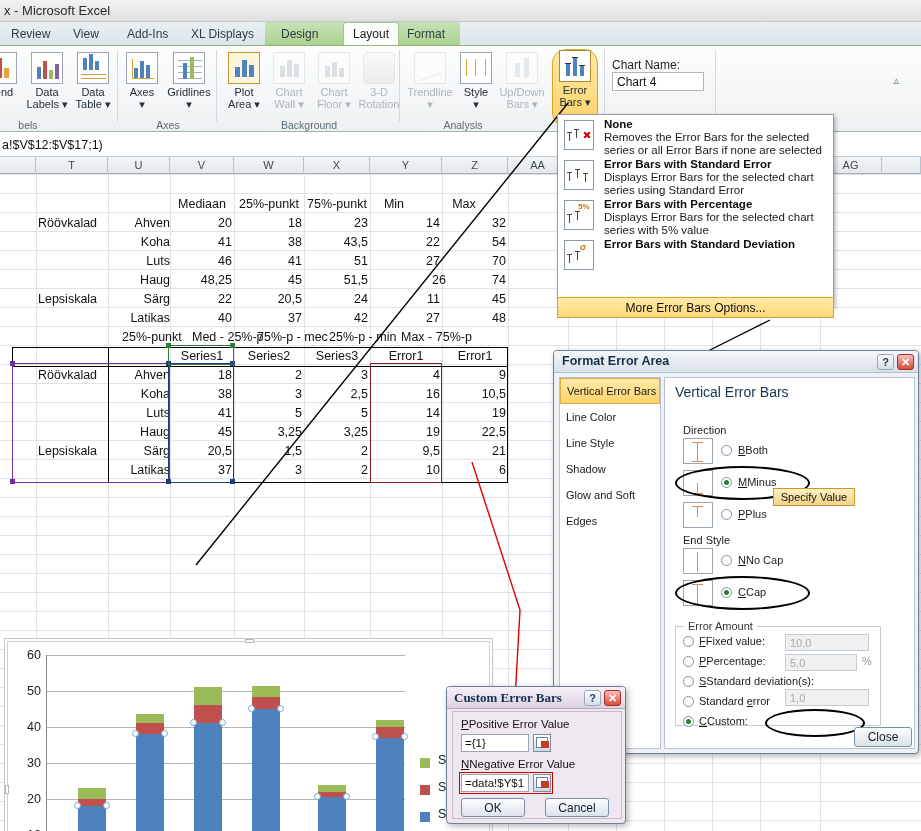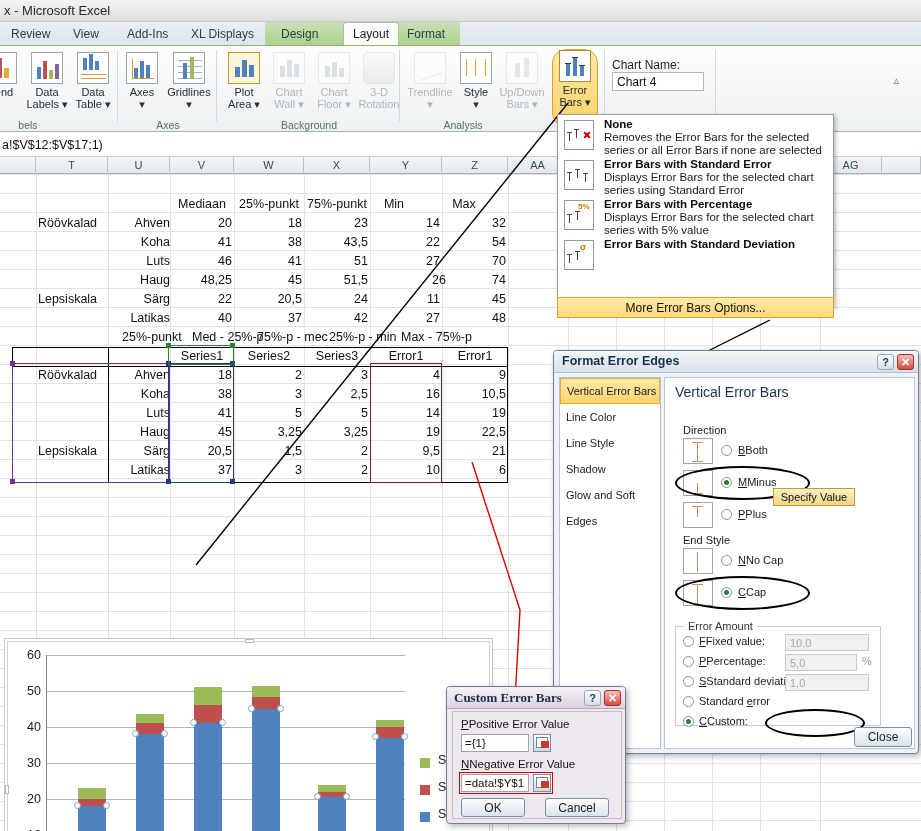--- a/index.html
+++ b/index.html
@@ -859,21 +859,21 @@
     </div>
     <div class="ebt">Error Bars with Standard Deviation</div>
   </div>
 </div>
 <div id="ebmore">
   <span>More Error Bars Options...</span>
 </div>
 
 <div id="fdlg">
   <div class="tbar">
-    <div class="ttl">Format Error Edges</div>
+    <div class="ttl">Format Error Area</div>
     <div class="winbtn" style="right:24px">?</div>
     <div class="winbtn close" style="right:4px">✕</div>
   </div>
 
   <div id="fnav">
     <div class="fnavitem sel">Vertical Error Bars</div>
     <div class="fnavitem">Line Color</div>
     <div class="fnavitem">Line Style</div>
     <div class="fnavitem">Shadow</div>
     <div class="fnavitem">Glow and Soft Edges</div>
@@ -929,21 +929,21 @@
     <div class="rlbl" style="left:34px;top:257px"><u>F</u><span>Fixed value:</span></div>
     <div class="txtbox" style="left:120px;top:256px;width:84px">10,0</div>
 
     <div class="radio" style="left:18px;top:278px"></div>
     <div class="rlbl" style="left:34px;top:277px"><u>P</u><span>Percentage:</span></div>
     <div class="txtbox" style="left:120px;top:276px;width:72px">5,0</div>
     <div class="rlbl" style="left:197px;top:277px;color:#9a9a9a">%</div>
 
     <div class="radio" style="left:18px;top:298px"></div>
     <div class="rlbl" style="left:34px;top:297px"><u>S</u><span>Standard deviation(s):</span></div>
-    <div class="txtbox" style="left:120px;top:296px;width:84px">1,0</div>
+    <div class="txtbox" style="left:120px;top:311px;width:84px">1,0</div>
 
     <div class="radio" style="left:18px;top:318px"></div>
     <div class="rlbl" style="left:34px;top:317px">Standard <u>e</u>rror</div>
 
     <div class="radio on" style="left:18px;top:338px"></div>
     <div class="rlbl" style="left:34px;top:337px"><u>C</u><span>Custom:</span></div>
     <div id="specifybtn">
       <span>Specify Value</span>
     </div>
     <div class="ellipse" style="left:100px;top:331px;width:100px;height:28px"></div>

